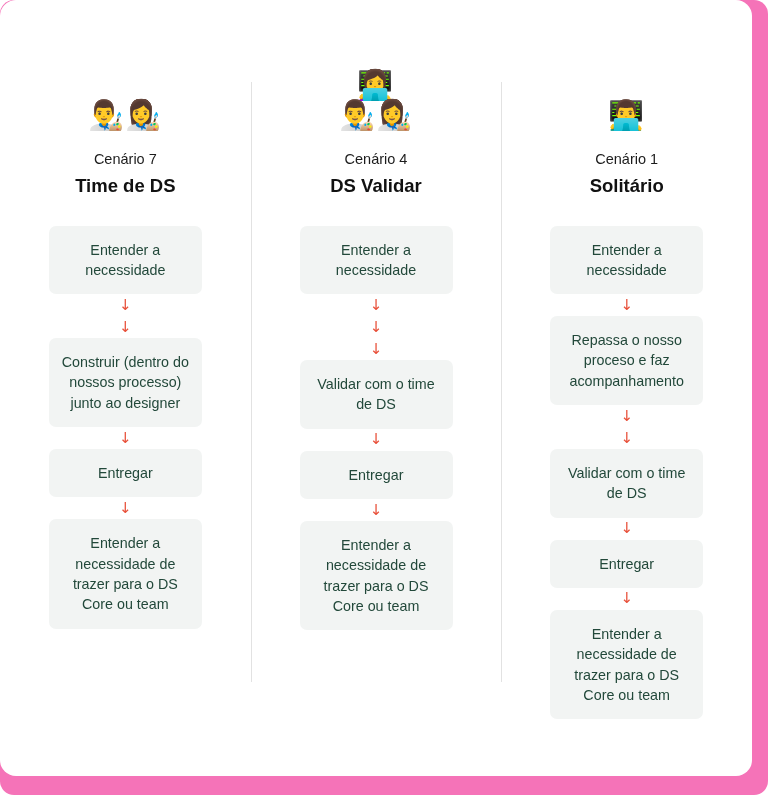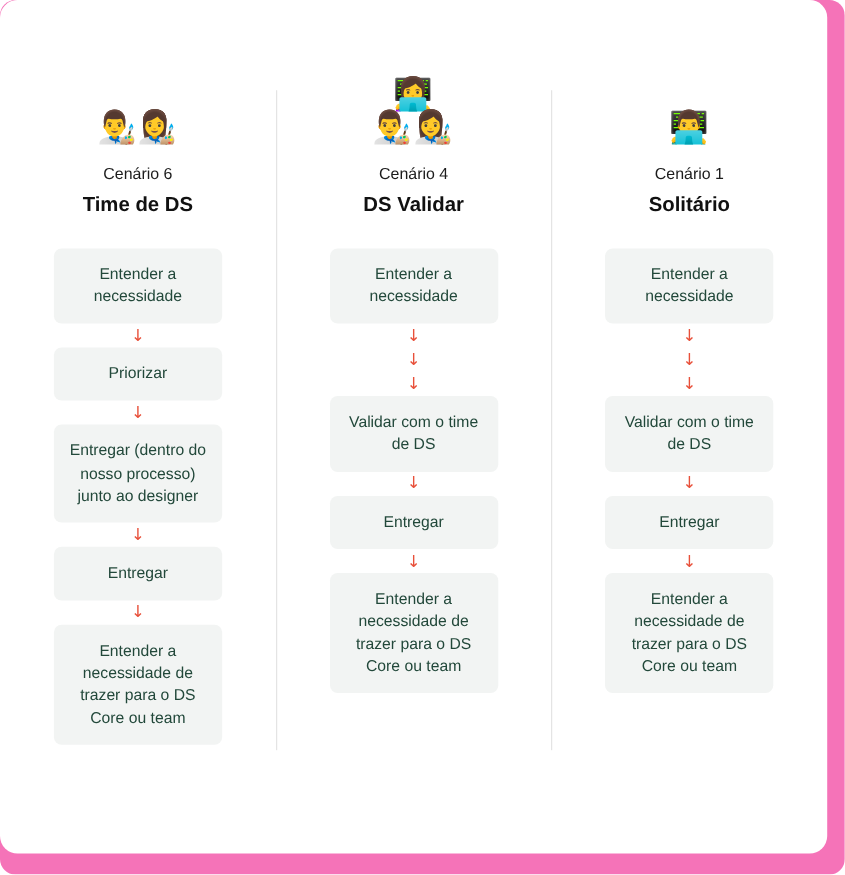--- a/index.html
+++ b/index.html
@@ -142,33 +142,30 @@
 </head>
 <body>
 
 <div id="stage">
   <div id="card">
     <div id="columns">
         <div class="column">
           <div class="emoji-stack">
             <div class="emoji-row">👨‍🎨👩‍🎨</div>
           </div>
-          <div class="scenario-label">Cenário 6</div>
+          <div class="scenario-label">Cenário 7</div>
           <div class="scenario-title">Time de DS</div>
           <div class="flow">
             <div class="node">
               <span class="node-text">Entender a necessidade</span>
             </div>
             <div class="arrow">↓</div>
-            <div class="node">
-              <span class="node-text">Priorizar</span>
-            </div>
-            <div class="arrow">↓</div>
-            <div class="node">
-              <span class="node-text">Entregar (dentro do nosso processo) junto ao designer</span>
+            <div class="arrow">↓</div>
+            <div class="node">
+              <span class="node-text">Construir (dentro do nossos processo) junto ao designer</span>
             </div>
             <div class="arrow">↓</div>
             <div class="node">
               <span class="node-text">Entregar</span>
             </div>
             <div class="arrow">↓</div>
             <div class="node">
               <span class="node-text">Entender a necessidade de trazer para o DS Core ou team</span>
             </div>
           </div>
@@ -204,20 +201,23 @@
           <div class="emoji-stack">
             <div class="emoji-row">👨‍💻</div>
           </div>
           <div class="scenario-label">Cenário 1</div>
           <div class="scenario-title">Solitário</div>
           <div class="flow">
             <div class="node">
               <span class="node-text">Entender a necessidade</span>
             </div>
             <div class="arrow">↓</div>
+            <div class="node">
+              <span class="node-text">Repassa o nosso proceso e faz acompanhamento</span>
+            </div>
             <div class="arrow">↓</div>
             <div class="arrow">↓</div>
             <div class="node">
               <span class="node-text">Validar com o time de DS</span>
             </div>
             <div class="arrow">↓</div>
             <div class="node">
               <span class="node-text">Entregar</span>
             </div>
             <div class="arrow">↓</div>

